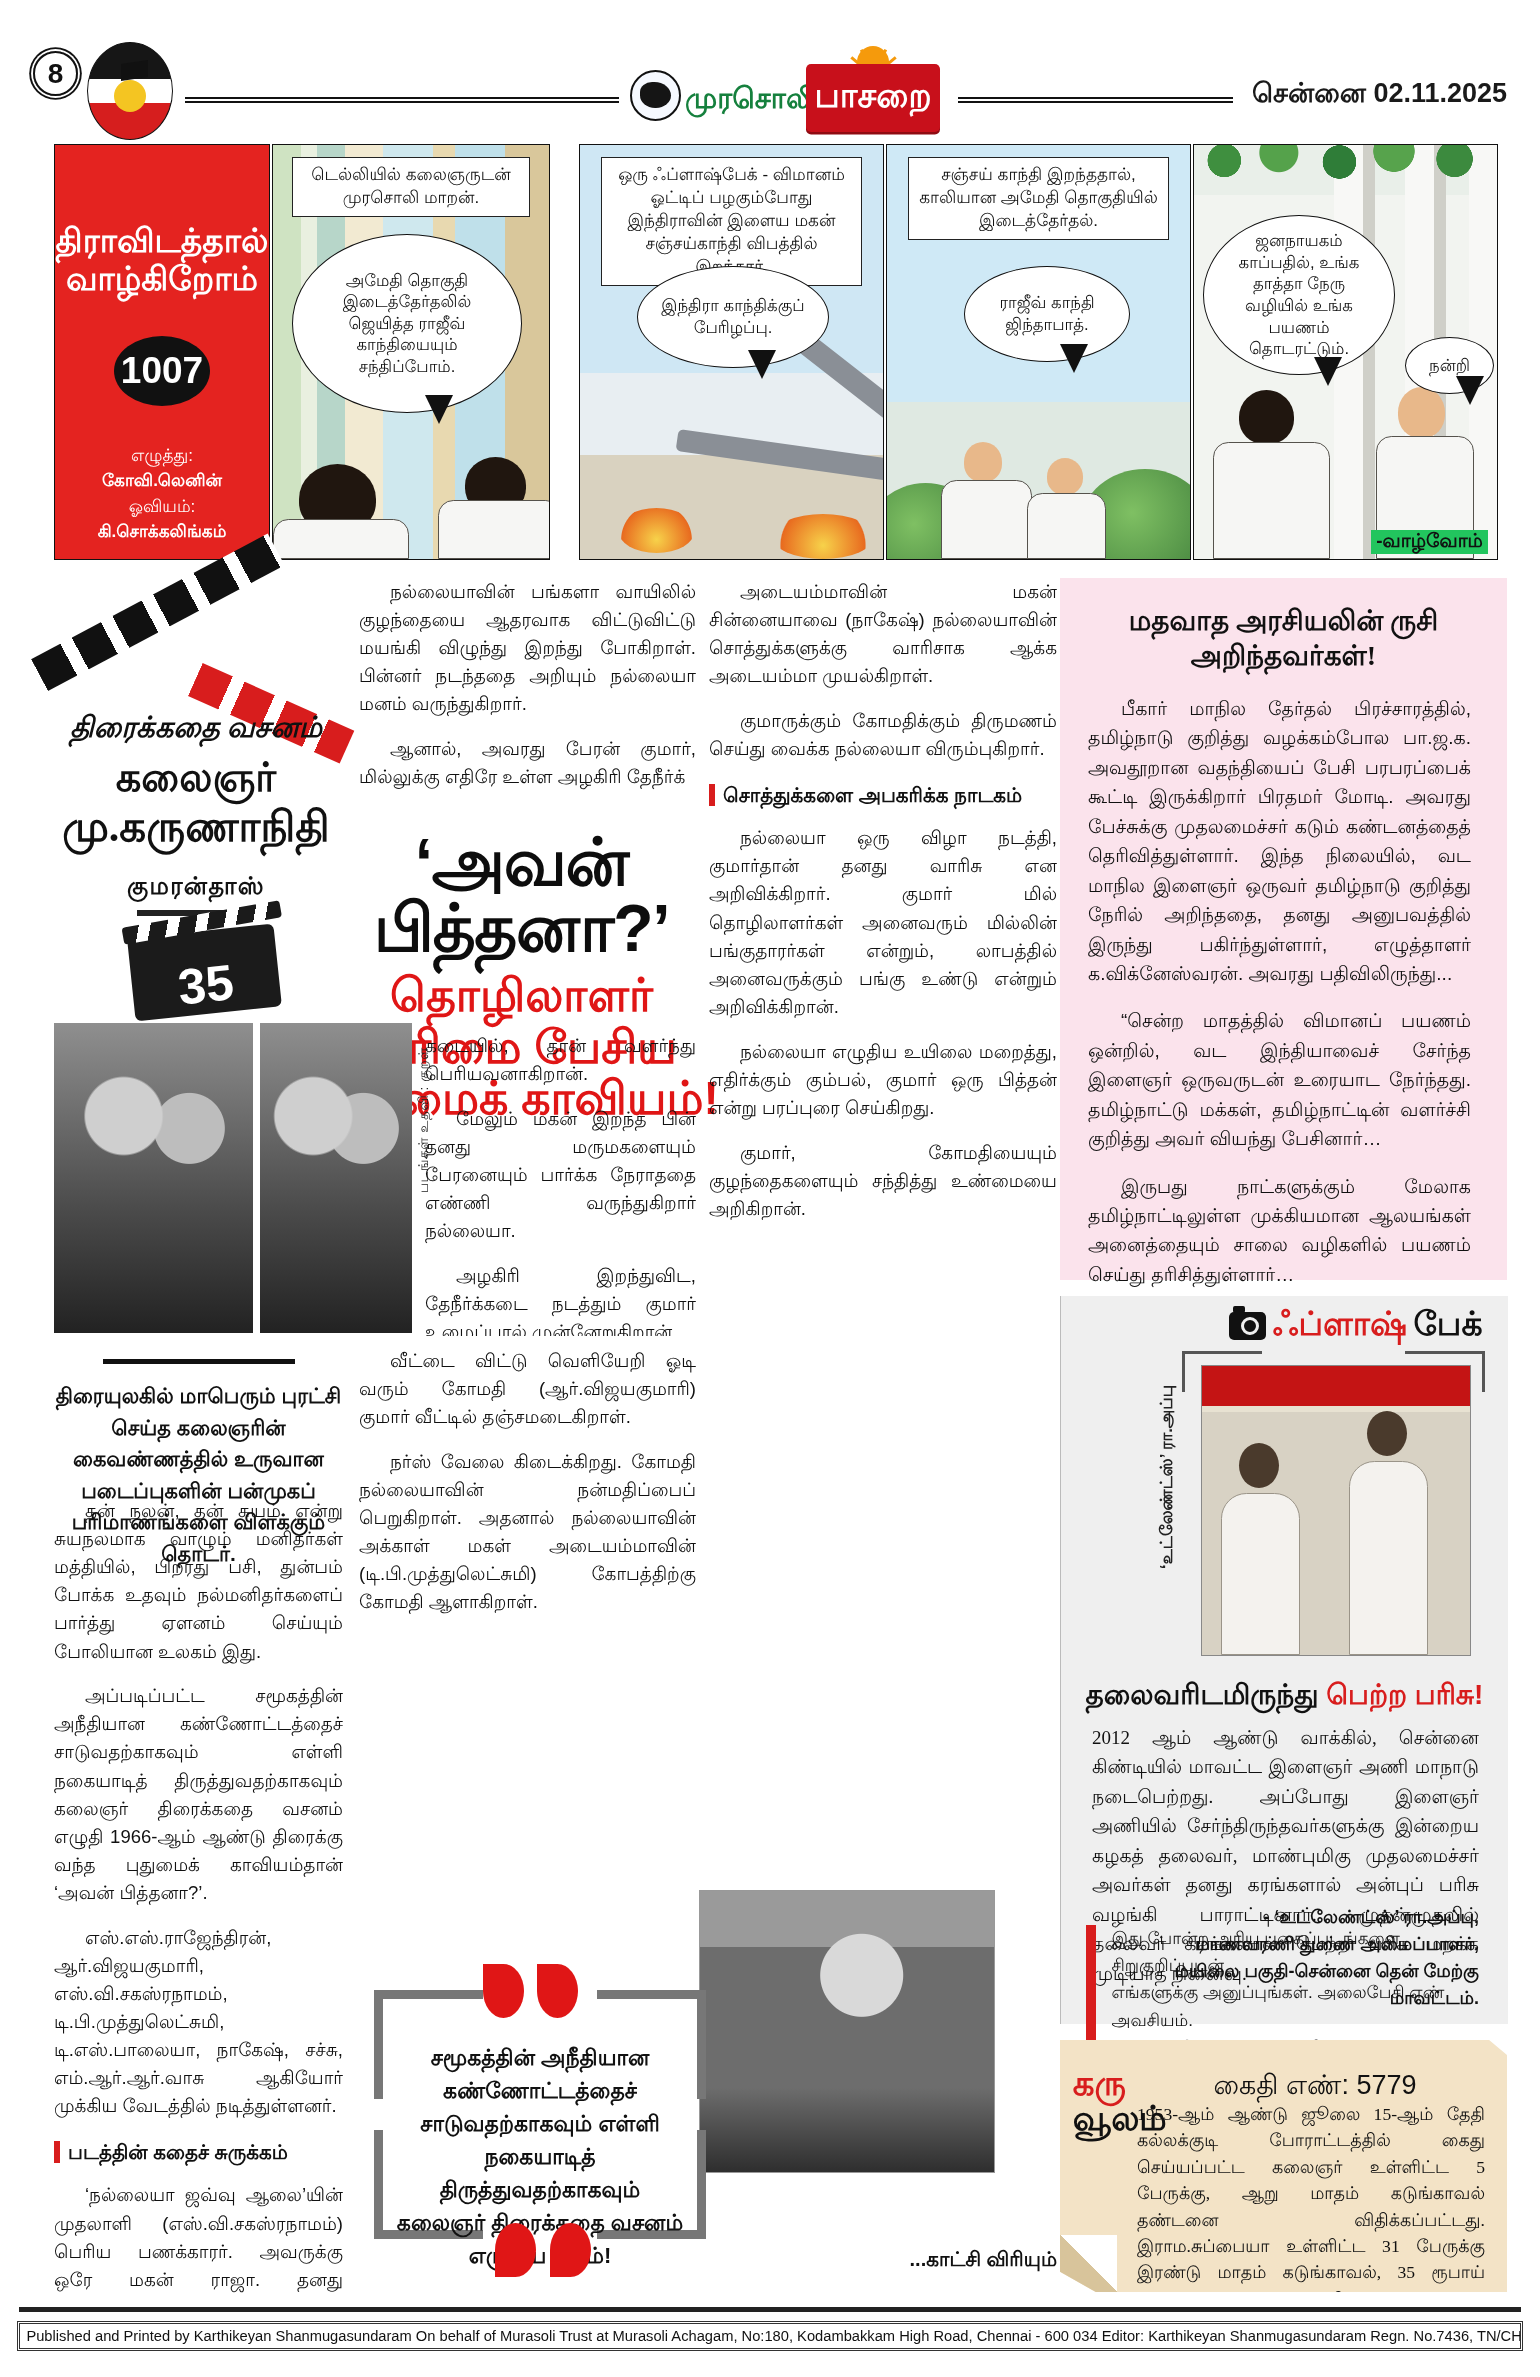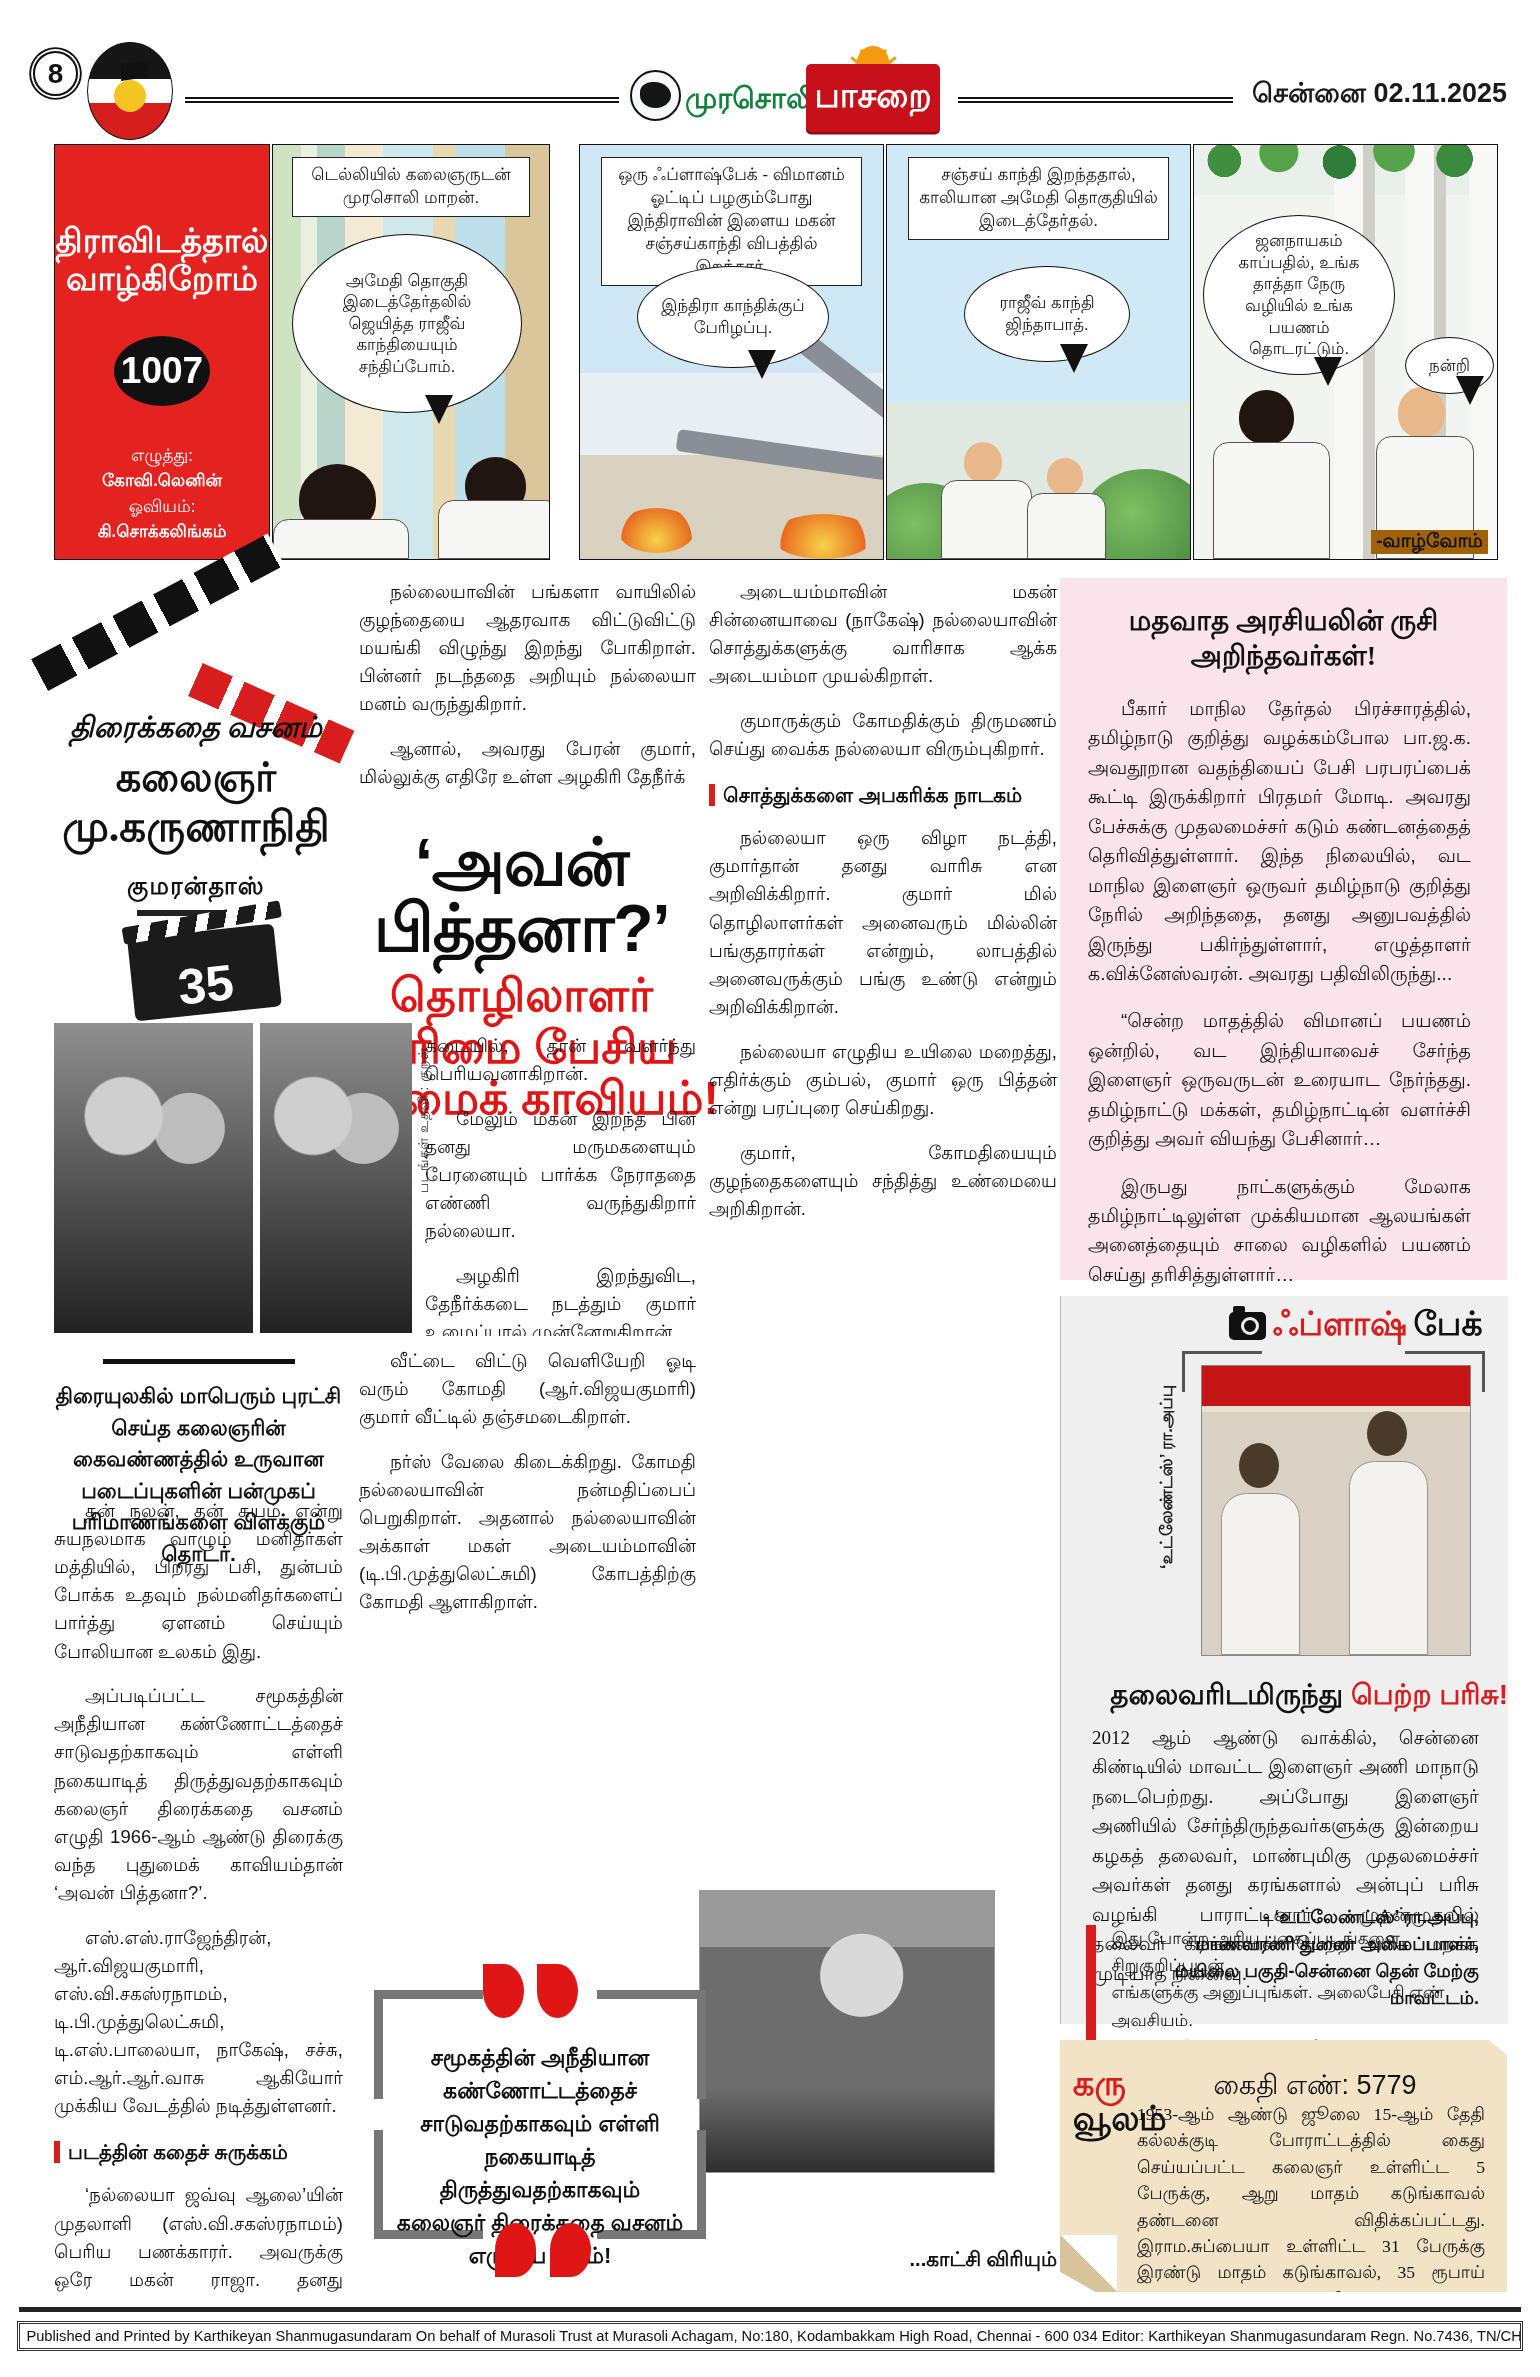--- a/index.html
+++ b/index.html
@@ -33,21 +33,21 @@
   .titlecard .t{margin-top:77px;color:#fff;font-size:33px;font-weight:900;line-height:1.15;text-align:center;}
   .titlecard .num{margin-top:38px;background:#111;color:#fff;border-radius:50%;width:96px;height:70px;
                   display:flex;align-items:center;justify-content:center;font-size:37px;font-weight:900;}
   .titlecard .credits{margin-top:37px;color:#fff;font-size:17px;text-align:center;line-height:1.5;}
   .caption{position:absolute;left:7%;top:11.5px;width:86%;background:#fff;border:1.3px solid #222;padding:6.4px 7.7px;
            font-size:17px;line-height:1.35;text-align:center;box-sizing:border-box;}
   .bubble{position:absolute;background:#fff;border:1.9px solid #111;border-radius:50%;display:flex;align-items:center;
           justify-content:center;text-align:center;font-size:16.6px;line-height:1.3;padding:16.6px;box-sizing:border-box;}
   .bubble:after{content:"";position:absolute;bottom:-25.5px;left:58%;border:14px solid transparent;border-top:29px solid #111;}
   .bubble .inner{position:relative;z-index:2;}
-  .signoff{position:absolute;right:9px;bottom:5.1px;font-size:19px;font-weight:900;background:#a16207;padding:0 5.1px;}
+  .signoff{position:absolute;right:9px;bottom:5.1px;font-size:19px;font-weight:900;background:#22c55e;padding:0 5.1px;}
 
   
   .art{position:absolute;inset:0;}
   .p1{background:linear-gradient(90deg,#cfe3c2 0 10%,#e9f0e0 10% 16%,#b7d6c9 16% 26%,#f2ead2 26% 40%,#cfe8ee 40% 58%,#e8d9b0 58% 66%,#bfe0ea 66% 84%,#d9c79b 84% 100%);}
   .p2{background:linear-gradient(180deg,#cfe7f4 0 55%,#e8eef2 55% 75%,#d9d2c0 75% 100%);}
   .p3{background:linear-gradient(180deg,#cfe9f6 0 62%,#dfe9e2 62% 100%);}
   .p4{background:linear-gradient(180deg,#e9efe9 0 12%,#f2f4f0 12% 100%);}
   .head{position:absolute;border-radius:50% 50% 45% 45%;background:#20160f;}
   .shoulder{position:absolute;border-radius:15.3px 15.3px 0 0;background:#f6f6f4;border:1.3px solid #55524c;}
   .skin{background:#e8b88a !important;}
@@ -131,21 +131,21 @@
   .cam:after{content:"";position:absolute;left:3.8px;top:-6.4px;width:11.5px;height:7.7px;background:#111;border-radius:1.9px;}
   .fbphoto{position:absolute;left:140px;top:69px;width:268px;height:289px;background:
            linear-gradient(180deg,#c41414 0 14%,#e8e2d2 14% 16%,#d8d2c4 16% 100%);border:0.6px solid #888;}
   .fbphoto .fig{position:absolute;bottom:0;width:77px;height:160px;background:#f4f2ee;border-radius:25.5px 25.5px 0 0;border:1.3px solid #9a9488;}
   .fbphoto .fhead{position:absolute;width:40px;height:45px;border-radius:50%;background:#4a3a2c;}
   .fbbracket{position:absolute;width:77px;height:38px;border-top:3.2px solid #555;}
   .fbbracket.l{border-left:3.2px solid #555;}
   .fbbracket.r{border-right:3.2px solid #555;}
   .fbcaption{position:absolute;left:96px;top:89px;writing-mode:vertical-rl;transform:rotate(180deg);
              font-size:16.6px;font-weight:bold;color:#222;}
-  .fbhead{position:absolute;left:0;top:383px;width:100%;text-align:right;font-size:28px;font-weight:900;}
+  .fbhead{position:absolute;left:0;top:383px;width:100%;text-align:center;font-size:28px;font-weight:900;}
   .fbhead .red{color:#d81d1d;}
   .fbbody{position:absolute;left:31px;top:427px;width:387px;font-size:19px;line-height:1.55;text-align:justify;
           font-family:"Liberation Serif",serif;}
   .fbsign{position:absolute;left:31px;top:608px;width:387px;text-align:right;font-size:18px;font-weight:bold;line-height:1.5;}
   .noticebox{position:absolute;left:1086px;top:1925px;width:396px;display:flex;gap:15.3px;}
   .noticebox .rbar{width:10.2px;background:#d81d1d;flex:none;}
   .noticebox .ntext{font-size:17px;line-height:1.6;font-weight:500;}
   .parch{position:absolute;left:1060px;top:2040px;width:447px;height:252px;background:#f3e3c6;
          clip-path:polygon(0 0,96% 0,100% 6%,100% 100%,8% 100%,0 92%);}
   .parch .fold{position:absolute;left:0;bottom:0;width:57px;height:57px;background:linear-gradient(45deg,#d8c49b 50%,#fff 50%);}

